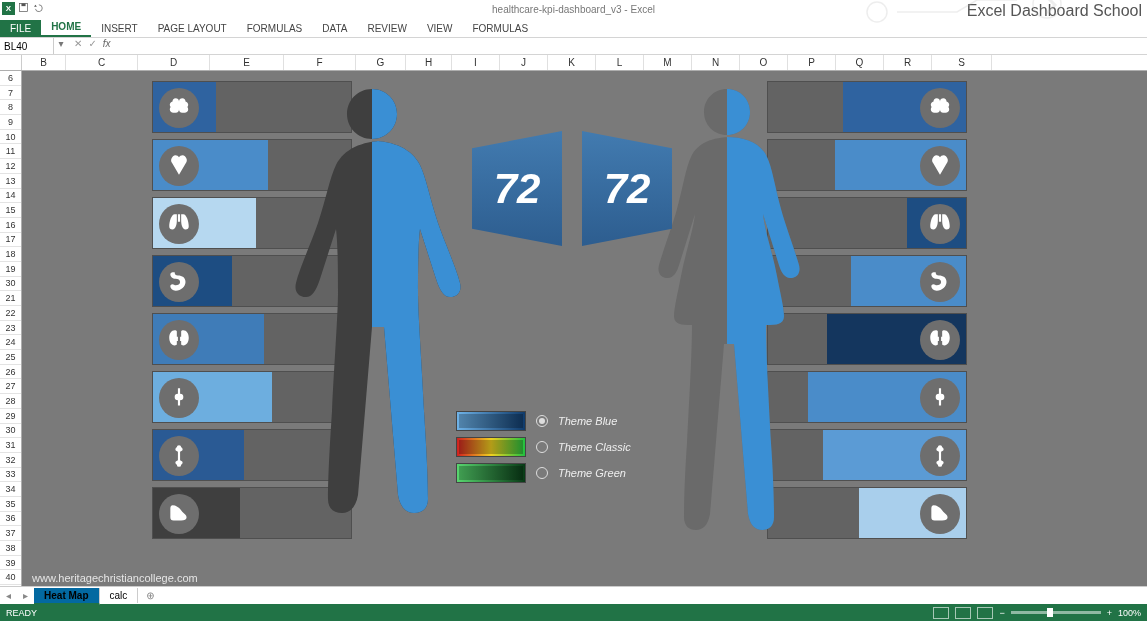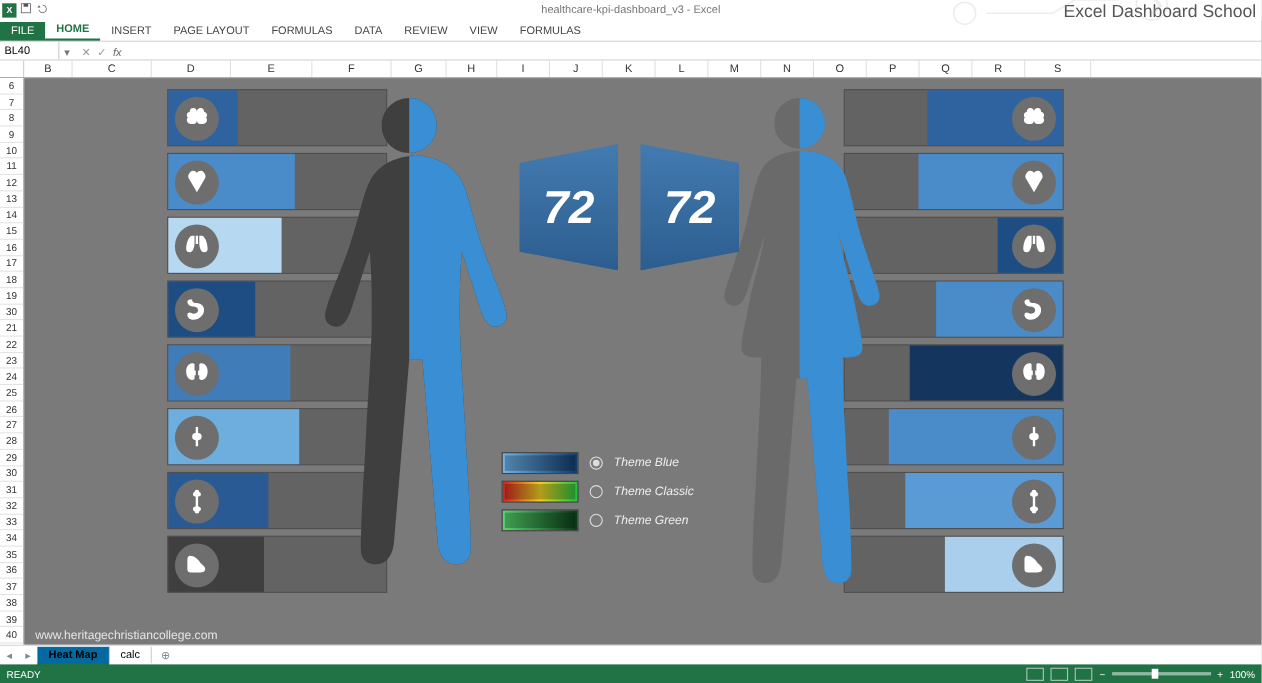--- a/index.html
+++ b/index.html
@@ -12,21 +12,21 @@
 .titlebar .excel-icon { width: 13px; height: 13px; background: #217346; color: #fff; font-size: 8px; display: flex; align-items: center; justify-content: center; font-weight: bold; }
 .titlebar .qat svg { width: 11px; height: 11px; }
 
 
 .ribbon-tabs { height: 18px; display: flex; align-items: flex-end; font-size: 10px; }
 .ribbon-tab { padding: 3px 10px; color: #444; cursor: pointer; }
 .ribbon-tab.file { background: #217346; color: #fff; }
 .ribbon-tab.active { border-bottom: 2px solid #217346; color: #217346; font-weight: 600; }
 
 
-.fxrow { height: 18px; display: flex; align-items: flex-end; border-top: 1px solid #d4d4d4; border-bottom: 1px solid #d4d4d4; font-size: 10px; }
+.fxrow { height: 18px; display: flex; align-items: flex-start; border-top: 1px solid #d4d4d4; border-bottom: 1px solid #d4d4d4; font-size: 10px; }
 .namebox { width: 54px; height: 16px; border-right: 1px solid #ccc; padding-left: 4px; display: flex; align-items: center; }
 .namebox-dd { width: 14px; color: #777; text-align: center; }
 .fx-icons { display: flex; align-items: center; gap: 6px; padding: 0 6px; color: #999; }
 .fx-icons .fx { font-style: italic; color: #666; font-size: 10px; }
 .fbar { flex: 1; }
 
 
 .colheads { height: 16px; display: flex; border-bottom: 1px solid #aeaeae; font-size: 10px; color: #333; }
 .colheads .corner { width: 22px; border-right: 1px solid #ccc; }
 .colheads .ch { border-right: 1px solid #e0e0e0; display: flex; align-items: center; justify-content: center; }

